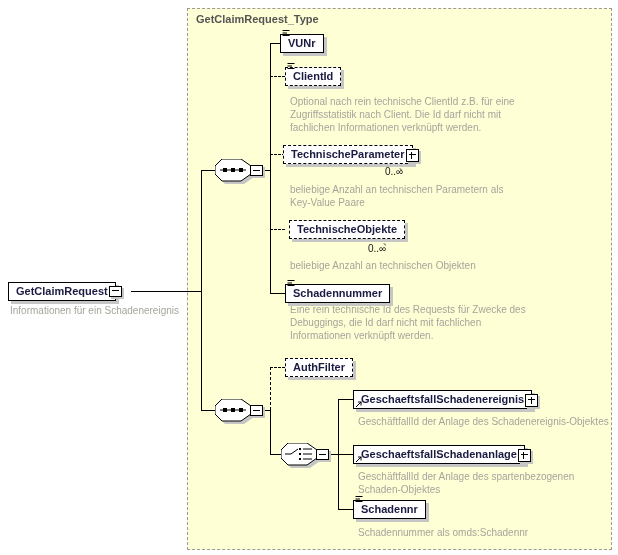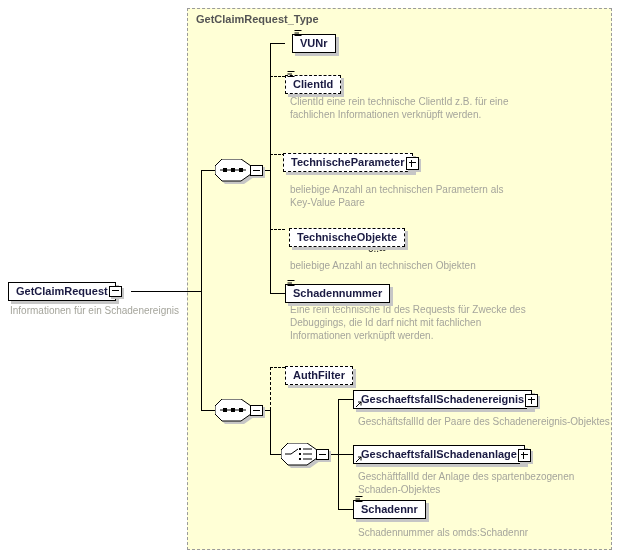--- a/index.html
+++ b/index.html
@@ -14,21 +14,21 @@
   
   .hline{position:absolute;height:1px;background:#000;}
   .vline{position:absolute;width:1px;background:#000;}
   .hdash{position:absolute;height:0;border-top:1px dashed #000;}
   .vdash{position:absolute;width:0;border-left:1px dashed #000;}
 
   
   .box{position:absolute;height:17px;line-height:17px;background:#fff;border:1px solid #000;
        box-shadow:3px 3px 0 #c6c6c6;padding:0 7px;font-size:11px;font-weight:bold;
        color:#1a1a42;white-space:nowrap;z-index:3;}
-  .box.dashed{border-style:dashed;margin-top:8px;}
+  .box.dashed{border-style:dashed;}
   .tl{position:absolute;left:1px;top:-6px;}
   .ref{position:absolute;left:1px;bottom:0;}
 
   
   .toggle{position:absolute;width:11px;height:9px;border:1px solid #000;background:#fff;
           box-shadow:2px 2px 0 #c6c6c6;z-index:4;}
   .toggle::before{content:"";position:absolute;left:2px;right:2px;top:50%;height:1px;
                   margin-top:-1px;background:#000;}
   .toggle.plus{width:11px;height:11px;}
   .toggle.plus::after{content:"";position:absolute;top:2px;bottom:2px;left:50%;width:1px;
@@ -105,35 +105,36 @@
     <line x1="10" y1="11" x2="17" y2="6" stroke="#000"></line>
     <rect x="18" y="5" width="2" height="2" fill="#000"></rect>
       <line x1="22" y1="6" x2="31" y2="6" stroke="#000"></line>
     <rect x="18" y="10" width="2" height="2" fill="#000"></rect>
       <line x1="22" y1="11" x2="31" y2="11" stroke="#000"></line>
     <rect x="18" y="15" width="2" height="2" fill="#000"></rect>
       <line x1="22" y1="16" x2="31" y2="16" stroke="#000"></line>
   </svg>
   <span class="toggle" style="left:316px;top:449px"></span>
 
-  <div class="box" style="left:292px;top:34px">
+  <div class="box" style="left:280px;top:34px">
     <svg class="tl" width="9" height="8">
         <path d="M0.5 1.5h7M0.5 4h4.5M0.5 6.5h7" stroke="#000" fill="none"></path>
       </svg>
     <span>VUNr</span>
   </div>
 
   <div class="box dashed" style="left:285px;top:67px">
     <svg class="tl" width="9" height="8">
         <path d="M0.5 1.5h7M0.5 4h4.5M0.5 6.5h7" stroke="#000" fill="none"></path>
       </svg>
     <span>ClientId</span>
   </div>
   <div class="desc" style="left:290px;top:95px">
-    <div>ClientId eine rein technische ClientId z.B. für eine</div>
+    <div>Optional nach rein technische ClientId z.B. für eine</div>
+    <div>Zugriffsstatistik nach Client. Die Id darf nicht mit</div>
     <div>fachlichen Informationen verknüpft werden.</div>
   </div>
 
   <div class="box dashed" style="left:283px;top:145px">
     <span>TechnischeParameter</span>
     <span class="toggle plus attach"></span>
   </div>
   <div class="diag" style="left:394px;top:167px"></div>
   <div class="card" style="left:385px;top:166px">0..∞</div>
   <div class="desc" style="left:290px;top:183px">
@@ -167,21 +168,21 @@
   </div>
 
   <div class="box" style="left:353px;top:390px">
     <svg class="ref" width="8" height="8">
         <path d="M1 7L6 2M3 2h3.5M6 2v3.5" stroke="#000" fill="none"></path>
       </svg>
     <span>GeschaeftsfallSchadenereignis</span>
     <span class="toggle plus attach"></span>
   </div>
   <div class="desc" style="left:358px;top:415px">
-    <div>GeschäftsfallId der Paare des Schadenereignis-Objektes</div>
+    <div>GeschäftfallId der Anlage des Schadenereignis-Objektes</div>
   </div>
 
   <div class="box" style="left:353px;top:445px">
     <svg class="ref" width="8" height="8">
         <path d="M1 7L6 2M3 2h3.5M6 2v3.5" stroke="#000" fill="none"></path>
       </svg>
     <span>GeschaeftsfallSchadenanlage</span>
     <span class="toggle plus attach"></span>
   </div>
   <div class="desc" style="left:358px;top:470px">

